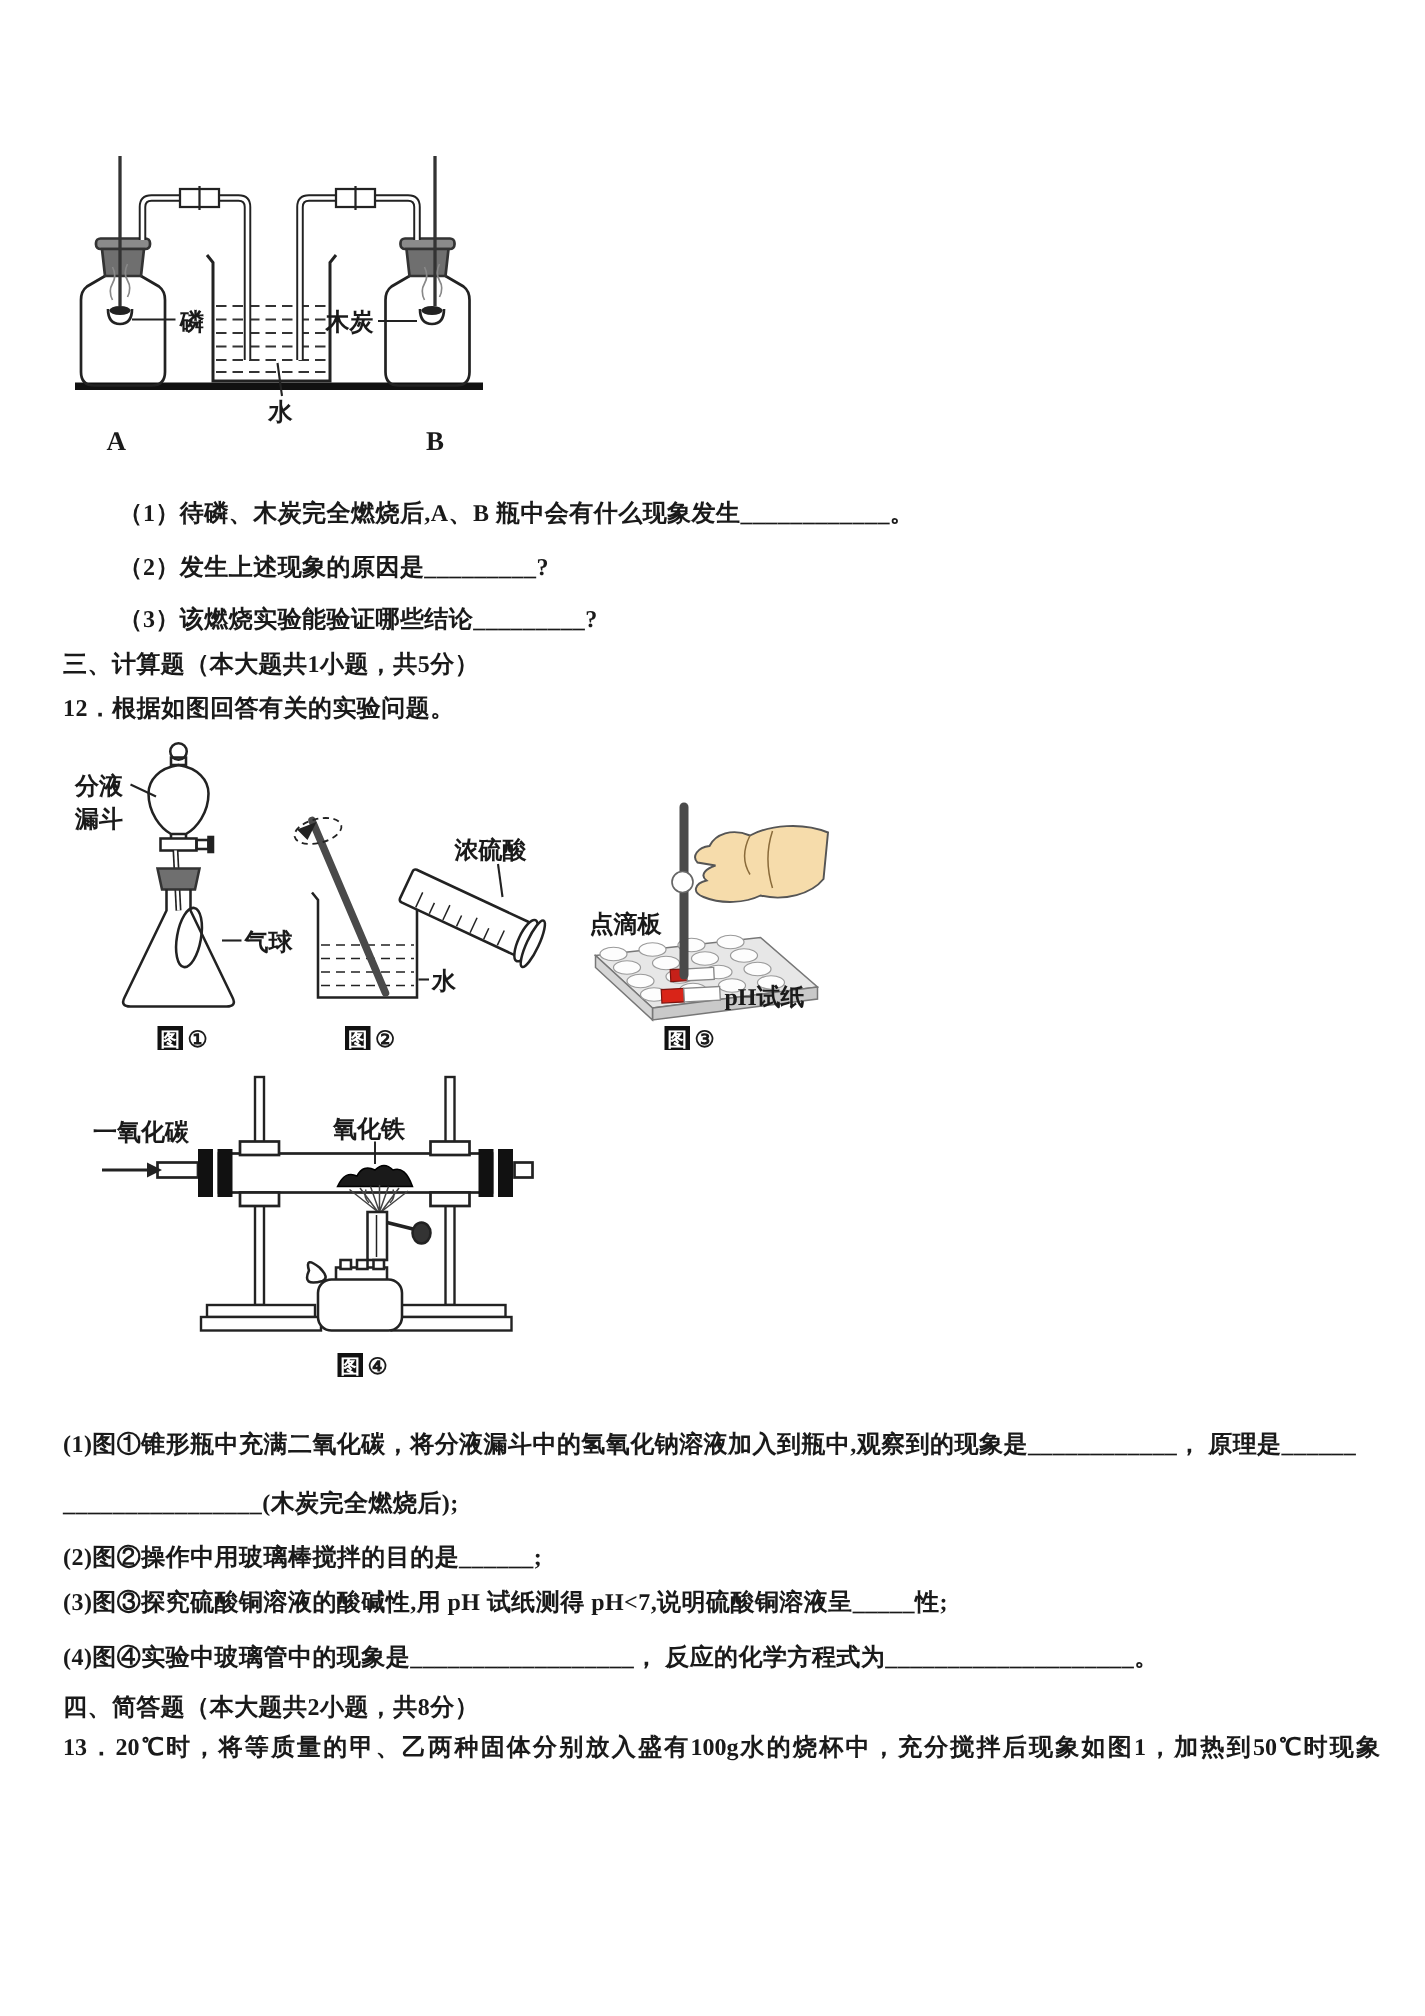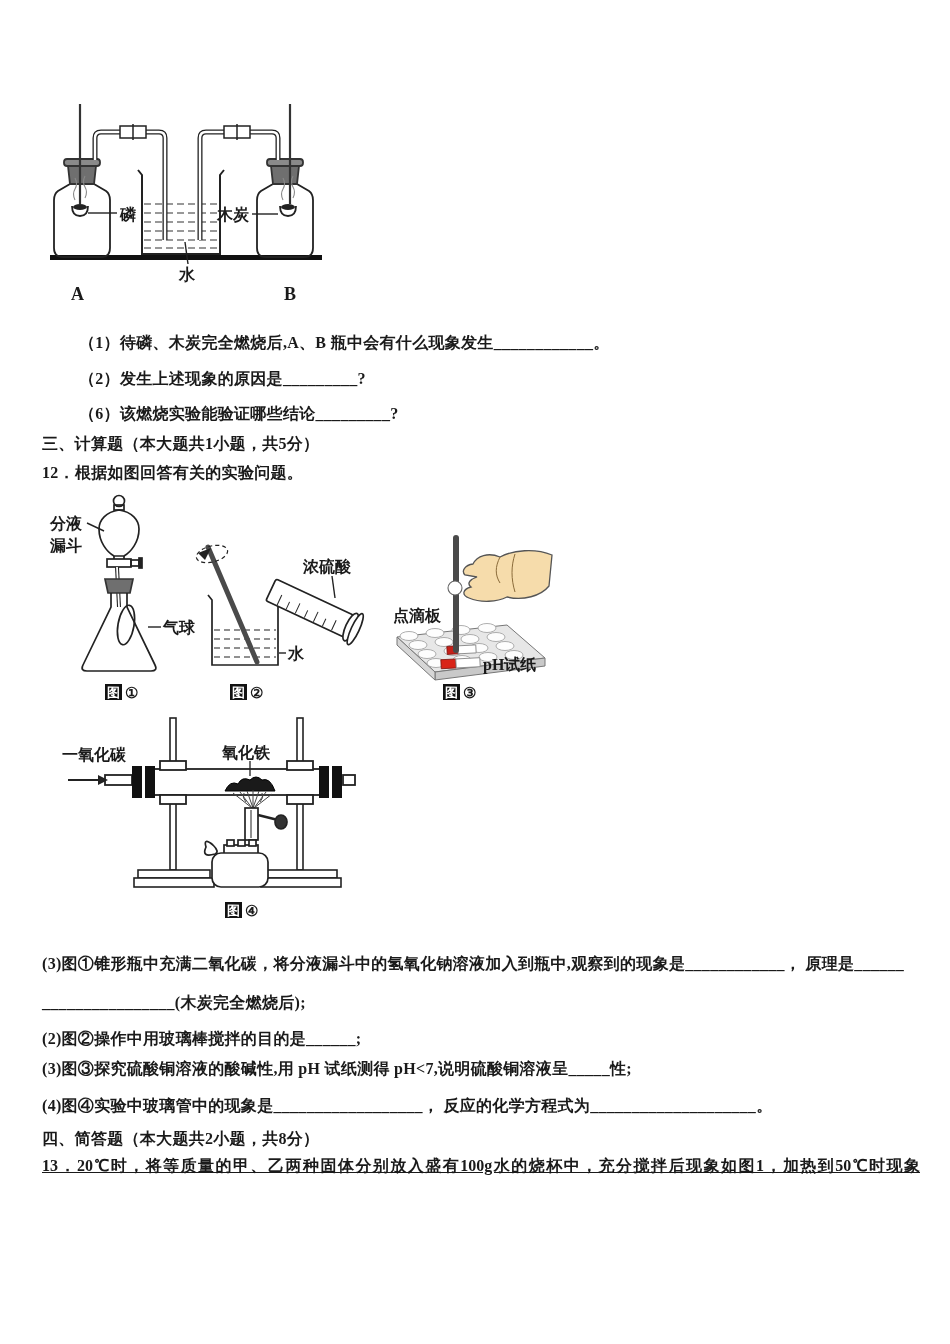--- a/index.html
+++ b/index.html
@@ -1,20 +1,20 @@
 <!DOCTYPE html>
 <html><head>
 <meta charset="utf-8">
 <style>
   html,body{margin:0;padding:0;background:#ffffff;}
   .page{position:relative;width:950px;height:1344px;background:#ffffff;overflow:hidden;
         font-family:"Liberation Serif",serif;font-weight:bold;color:#1a1a1a;}
   .line{position:absolute;left:42px;font-size:16px;white-space:pre;letter-spacing:.3px;line-height:20px;}
   .indent1{left:43px;margin-left:36px;}
-  .justify{white-space:normal;width:878px;text-align:justify;text-align-last:justify;letter-spacing:0;text-decoration:underline;}
+  .justify{white-space:normal;width:878px;text-align:justify;text-align-last:justify;letter-spacing:0;}
   svg{position:absolute;overflow:visible;}
   svg text{font-family:"Liberation Serif",serif;font-weight:bold;fill:#1a1a1a;}
   .t16{font-size:16px;} .t15{font-size:15px;} .t18{font-size:18px;}
   .capbox{fill:#111;} .capwhite{fill:#fff;font-size:13px;}
 </style>
 </head>
 <body>
 
 <div class="page">
 
@@ -70,21 +70,21 @@
     <line x1="202" y1="122" x2="228" y2="122" stroke="#222" stroke-width="1.4"></line>
     <text class="t16" x="167" y="128">木炭</text>
     <line x1="135" y1="150" x2="138" y2="172" stroke="#222" stroke-width="1.4"></line>
     <text class="t16" x="129" y="188">水</text>
     <text class="t18" x="21" y="208">A</text>
     <text class="t18" x="234" y="208">B</text>
   </svg>
 
   <div class="line indent1" style="top:333px">（1）待磷、木炭完全燃烧后,A、B 瓶中会有什么现象发生____________。</div>
   <div class="line indent1" style="top:369px">（2）发生上述现象的原因是_________?</div>
-  <div class="line indent1" style="top:404px">（6）该燃烧实验能验证哪些结论_________?</div>
+  <div class="line indent1" style="top:404px">（3）该燃烧实验能验证哪些结论_________?</div>
   <div class="line" style="top:434px">三、计算题（本大题共1小题，共5分）</div>
   <div class="line" style="top:463px">12．根据如图回答有关的实验问题。</div>
 
   <svg style="left:45px;top:495px" width="515" height="215" viewBox="0 0 515 215">
 
     <g fill="none" stroke="#222" stroke-width="1.7">
       <circle cx="74" cy="6" r="5.5"></circle>
       <rect x="69" y="10" width="10" height="5"></rect>
       <path d="M74,15 C61,17 54,25 54,34 C54,47 62,57 69,61 L79,61 C86,57 94,47 94,34 C94,25 87,17 74,15 Z"></path>
       <line x1="69" y1="61" x2="69" y2="64"></line>
@@ -235,21 +235,21 @@
     </g>
     <text class="t16" x="172" y="46">氧化铁</text>
     <line x1="200" y1="49" x2="200" y2="64" stroke="#222" stroke-width="1.3"></line>
     <g>
       <rect class="capbox" x="175" y="190" width="17" height="16"></rect>
       <text class="capwhite" x="177" y="203">图</text>
       <text class="t15" x="195" y="204">④</text>
     </g>
   </svg>
 
-  <div class="line" style="top:954px">(3)图①锥形瓶中充满二氧化碳，将分液漏斗中的氢氧化钠溶液加入到瓶中,观察到的现象是____________， 原理是______</div>
+  <div class="line" style="top:954px">(1)图①锥形瓶中充满二氧化碳，将分液漏斗中的氢氧化钠溶液加入到瓶中,观察到的现象是____________， 原理是______</div>
   <div class="line" style="top:993px">________________(木炭完全燃烧后);</div>
   <div class="line" style="top:1029px">(2)图②操作中用玻璃棒搅拌的目的是______;</div>
   <div class="line" style="top:1059px">(3)图③探究硫酸铜溶液的酸碱性,用 pH 试纸测得 pH&lt;7,说明硫酸铜溶液呈_____性;</div>
   <div class="line" style="top:1096px">(4)图④实验中玻璃管中的现象是__________________， 反应的化学方程式为____________________。</div>
 
   <div class="line" style="top:1129px">四、简答题（本大题共2小题，共8分）</div>
   <div class="line justify" style="top:1156px">13．20℃时，将等质量的甲、乙两种固体分别放入盛有100g水的烧杯中，充分搅拌后现象如图1，加热到50℃时现象</div>
 
 </div>
 

